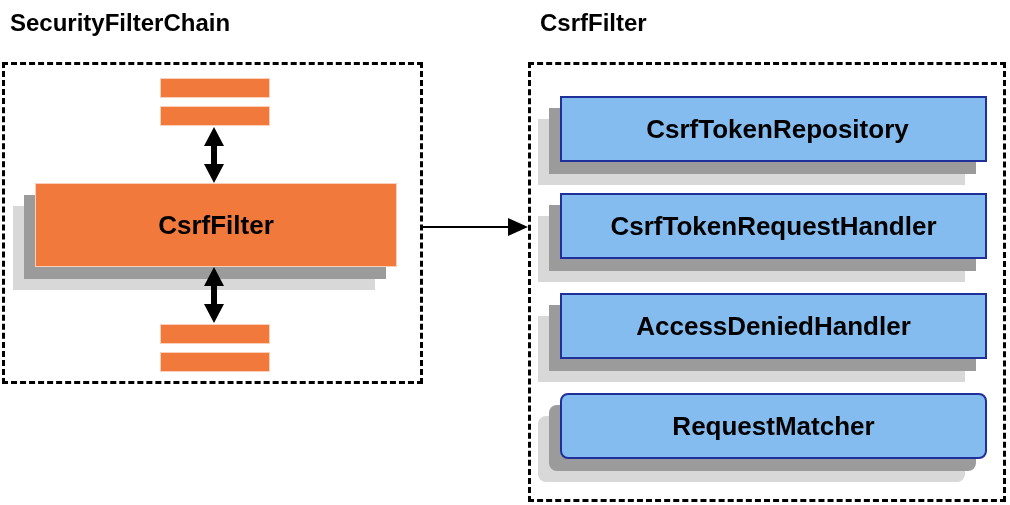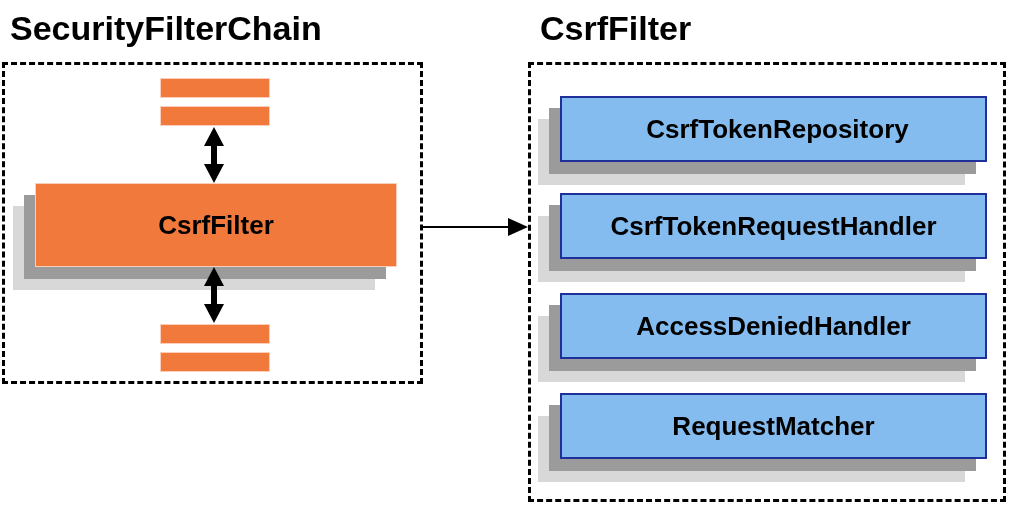--- a/index.html
+++ b/index.html
@@ -10,21 +10,21 @@
   .canvas {
     position: relative;
     width: 1010px;
     height: 505px;
     background: #ffffff;
     font-family: "Liberation Sans", sans-serif;
     overflow: hidden;
   }
   .section-title {
     position: absolute;
-    font-size: 34px;
+    font-size: 24px;
     font-weight: bold;
     color: #000000;
     white-space: nowrap;
     line-height: 1.1;
   }
   .title-left  { left: 10px;  top: 10px; }
   .title-right { left: 540px; top: 10px; }
 
   .dashed-box {
     position: absolute;
@@ -81,21 +81,21 @@
     align-items: center;
     justify-content: center;
     font-size: 26px;
     font-weight: bold;
     color: #000000;
     white-space: nowrap;
   }
   .comp-1 { top: 96px; padding-left: 8px;  }
   .comp-2 { top: 193px; }
   .comp-3 { top: 293px; }
-  .comp-4 { top: 393px; }
+  .comp-4 { top: 393px; border-radius: 8px; }
 
   .v-arrow {
     position: absolute;
     left: 202px;
     width: 24px;
     height: 56px;
   }
   .v-arrow-top    { top: 127px; }
   .v-arrow-bottom { top: 267px; }
 

